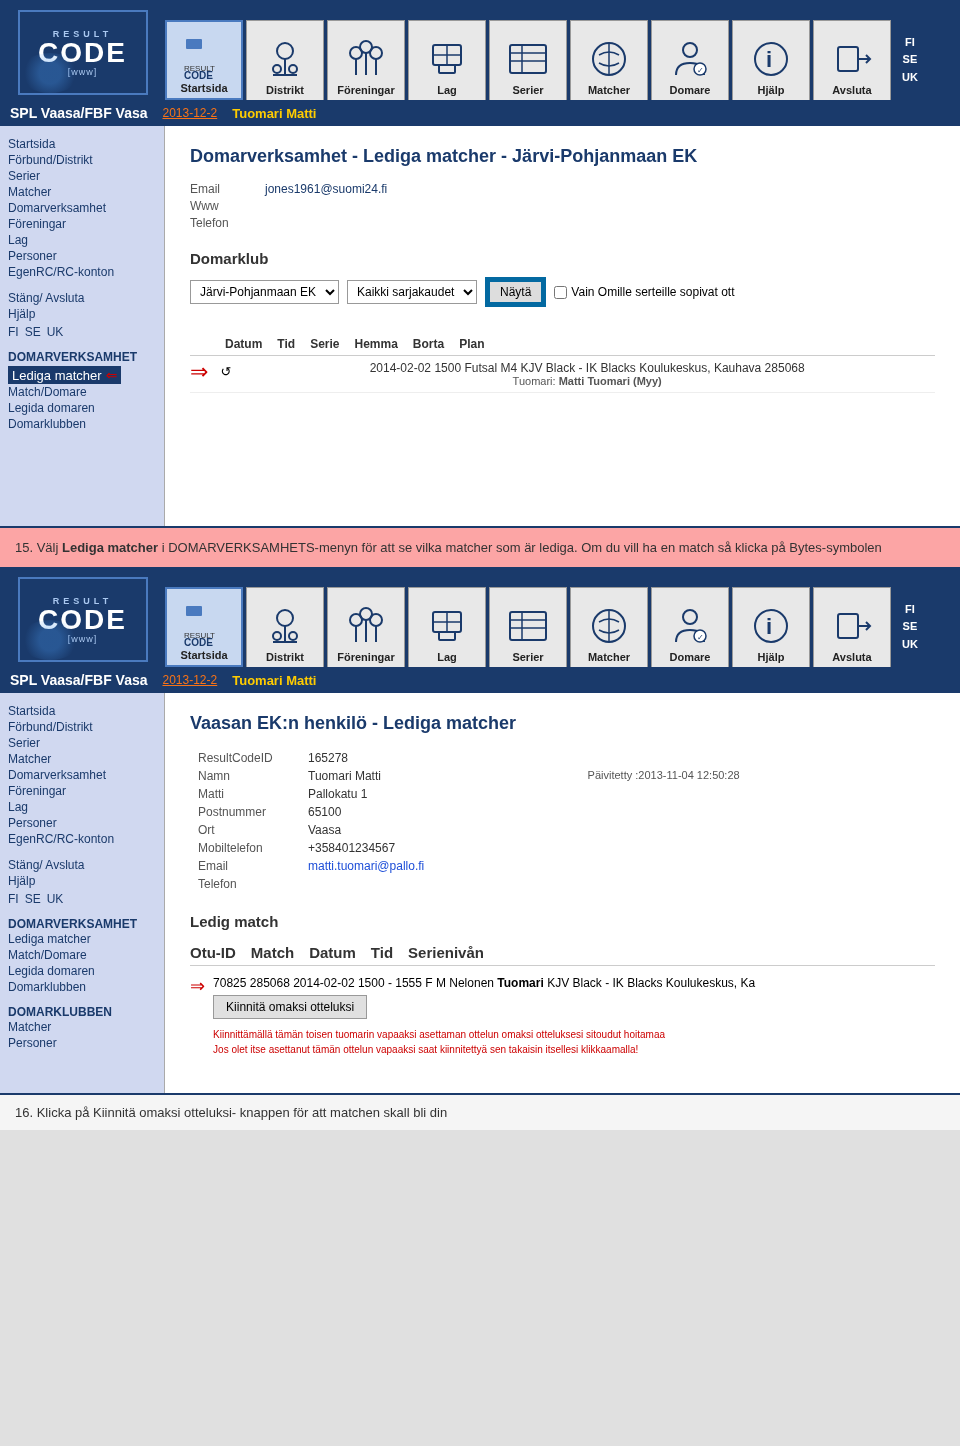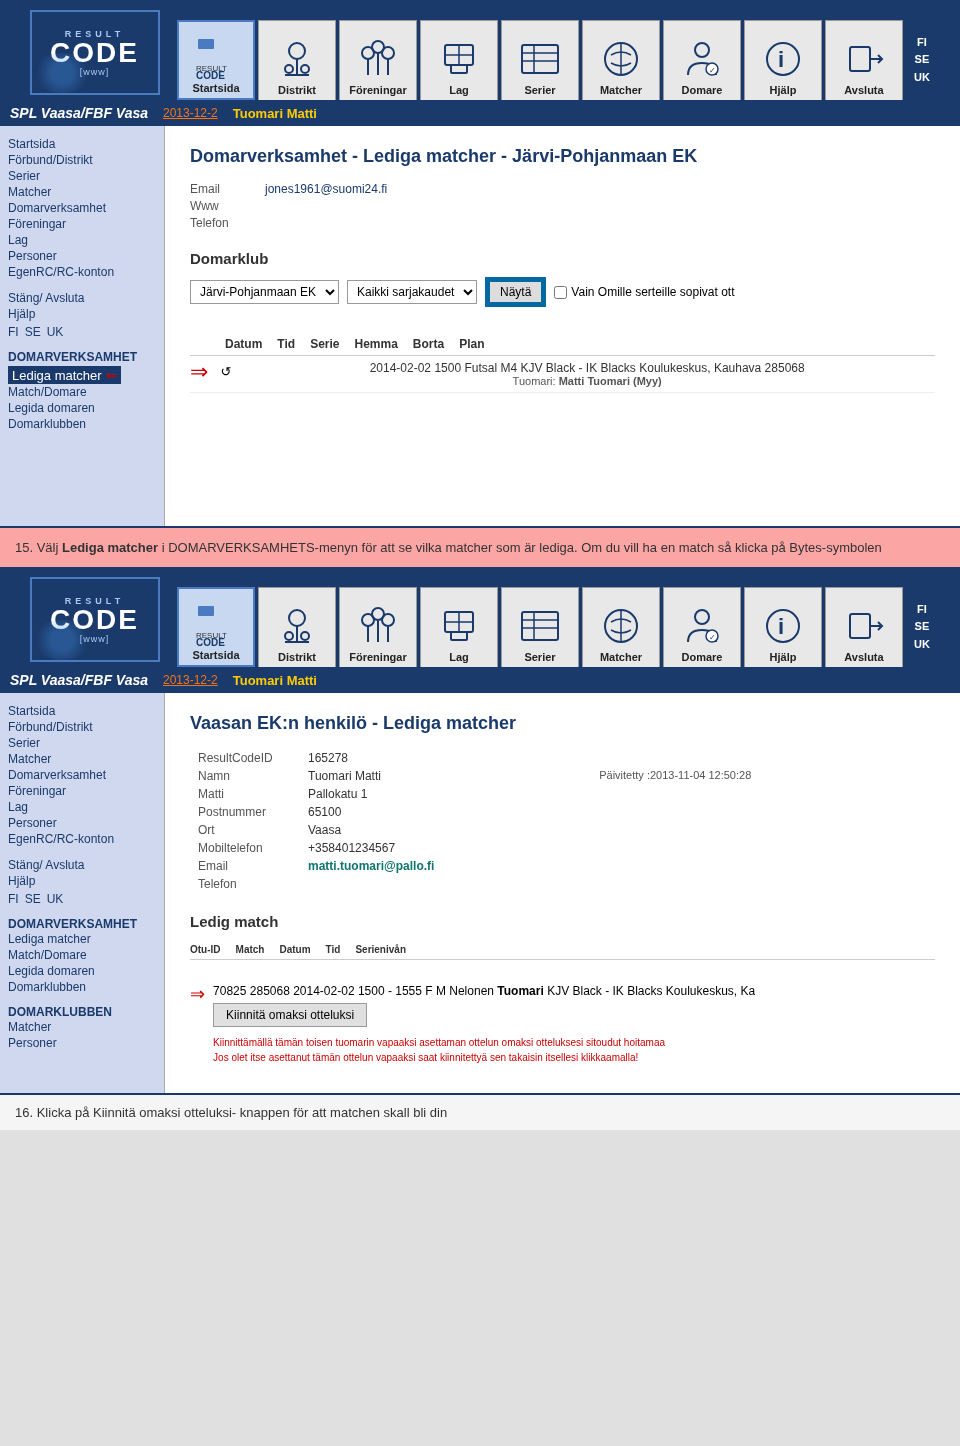--- a/index.html
+++ b/index.html
@@ -3,21 +3,21 @@
   <meta charset="utf-8">
   <style>
     * { margin: 0; padding: 0; box-sizing: border-box; }
     body { font-family: Arial, sans-serif; font-size: 13px; background: #e0e0e0; width: 960px; }
 
     
     .top-nav {
       background: #1a3a6b;
       display: flex;
       align-items: stretch;
-      padding: 5px 5px 0 17px;
+      padding: 5px 5px 0 5px;
       height: 100px;
     }
     .logo-box {
       width: 155px;
       min-width: 155px;
       background: #1a3a6b;
       display: flex;
       align-items: center;
       justify-content: center;
       margin-right: 5px;
@@ -117,21 +117,21 @@
     
     .status-bar {
       background: #1a3a6b;
       color: white;
       padding: 5px 10px;
       font-size: 13px;
       display: flex;
       align-items: center;
       gap: 15px;
     }
-    .status-bar .site-name { font-weight: bold; font-size: 14px; font-style: italic; }
+    .status-bar .site-name { font-weight: bold; font-size: 14px; }
     .status-bar .date { font-size: 12px; color: #f97316; text-decoration: underline; }
     .status-bar .user { font-weight: bold; color: #ffcc00; }
 
     
     .main-area {
       display: flex;
       background: #f0f0f0;
       min-height: 400px;
     }
 
@@ -287,26 +287,26 @@
     }
     .info-table td.updated {
       color: #555;
       font-size: 11px;
     }
 
     
     .ledig-header {
       display: flex;
       gap: 15px;
-      font-size: 10px;
+      font-size: 15px;
       font-weight: bold;
       color: #333;
       padding: 4px 0;
       border-bottom: 1px solid #ccc;
-      margin-bottom: 19px;
+      margin-bottom: 5px;
     }
     .ledig-row {
       display: flex;
       align-items: flex-start;
       gap: 8px;
       padding: 5px 0;
       font-size: 12px;
     }
     .ledig-arrow {
       color: #cc0000;
@@ -774,21 +774,21 @@
           <td>Vaasa</td>
           <td></td>
         </tr>
         <tr>
           <td>Mobiltelefon</td>
           <td>+358401234567</td>
           <td></td>
         </tr>
         <tr>
           <td>Email</td>
-          <td style="font-weight:bold;color:#0f766e;">matti.tuomari@pallo.fi</td>
+          <td style="font-weight:normal;color:#1d4ed8;">matti.tuomari@pallo.fi</td>
           <td></td>
         </tr>
         <tr>
           <td>Telefon</td>
           <td></td>
           <td></td>
         </tr>
       </tbody>
         </table>
 

